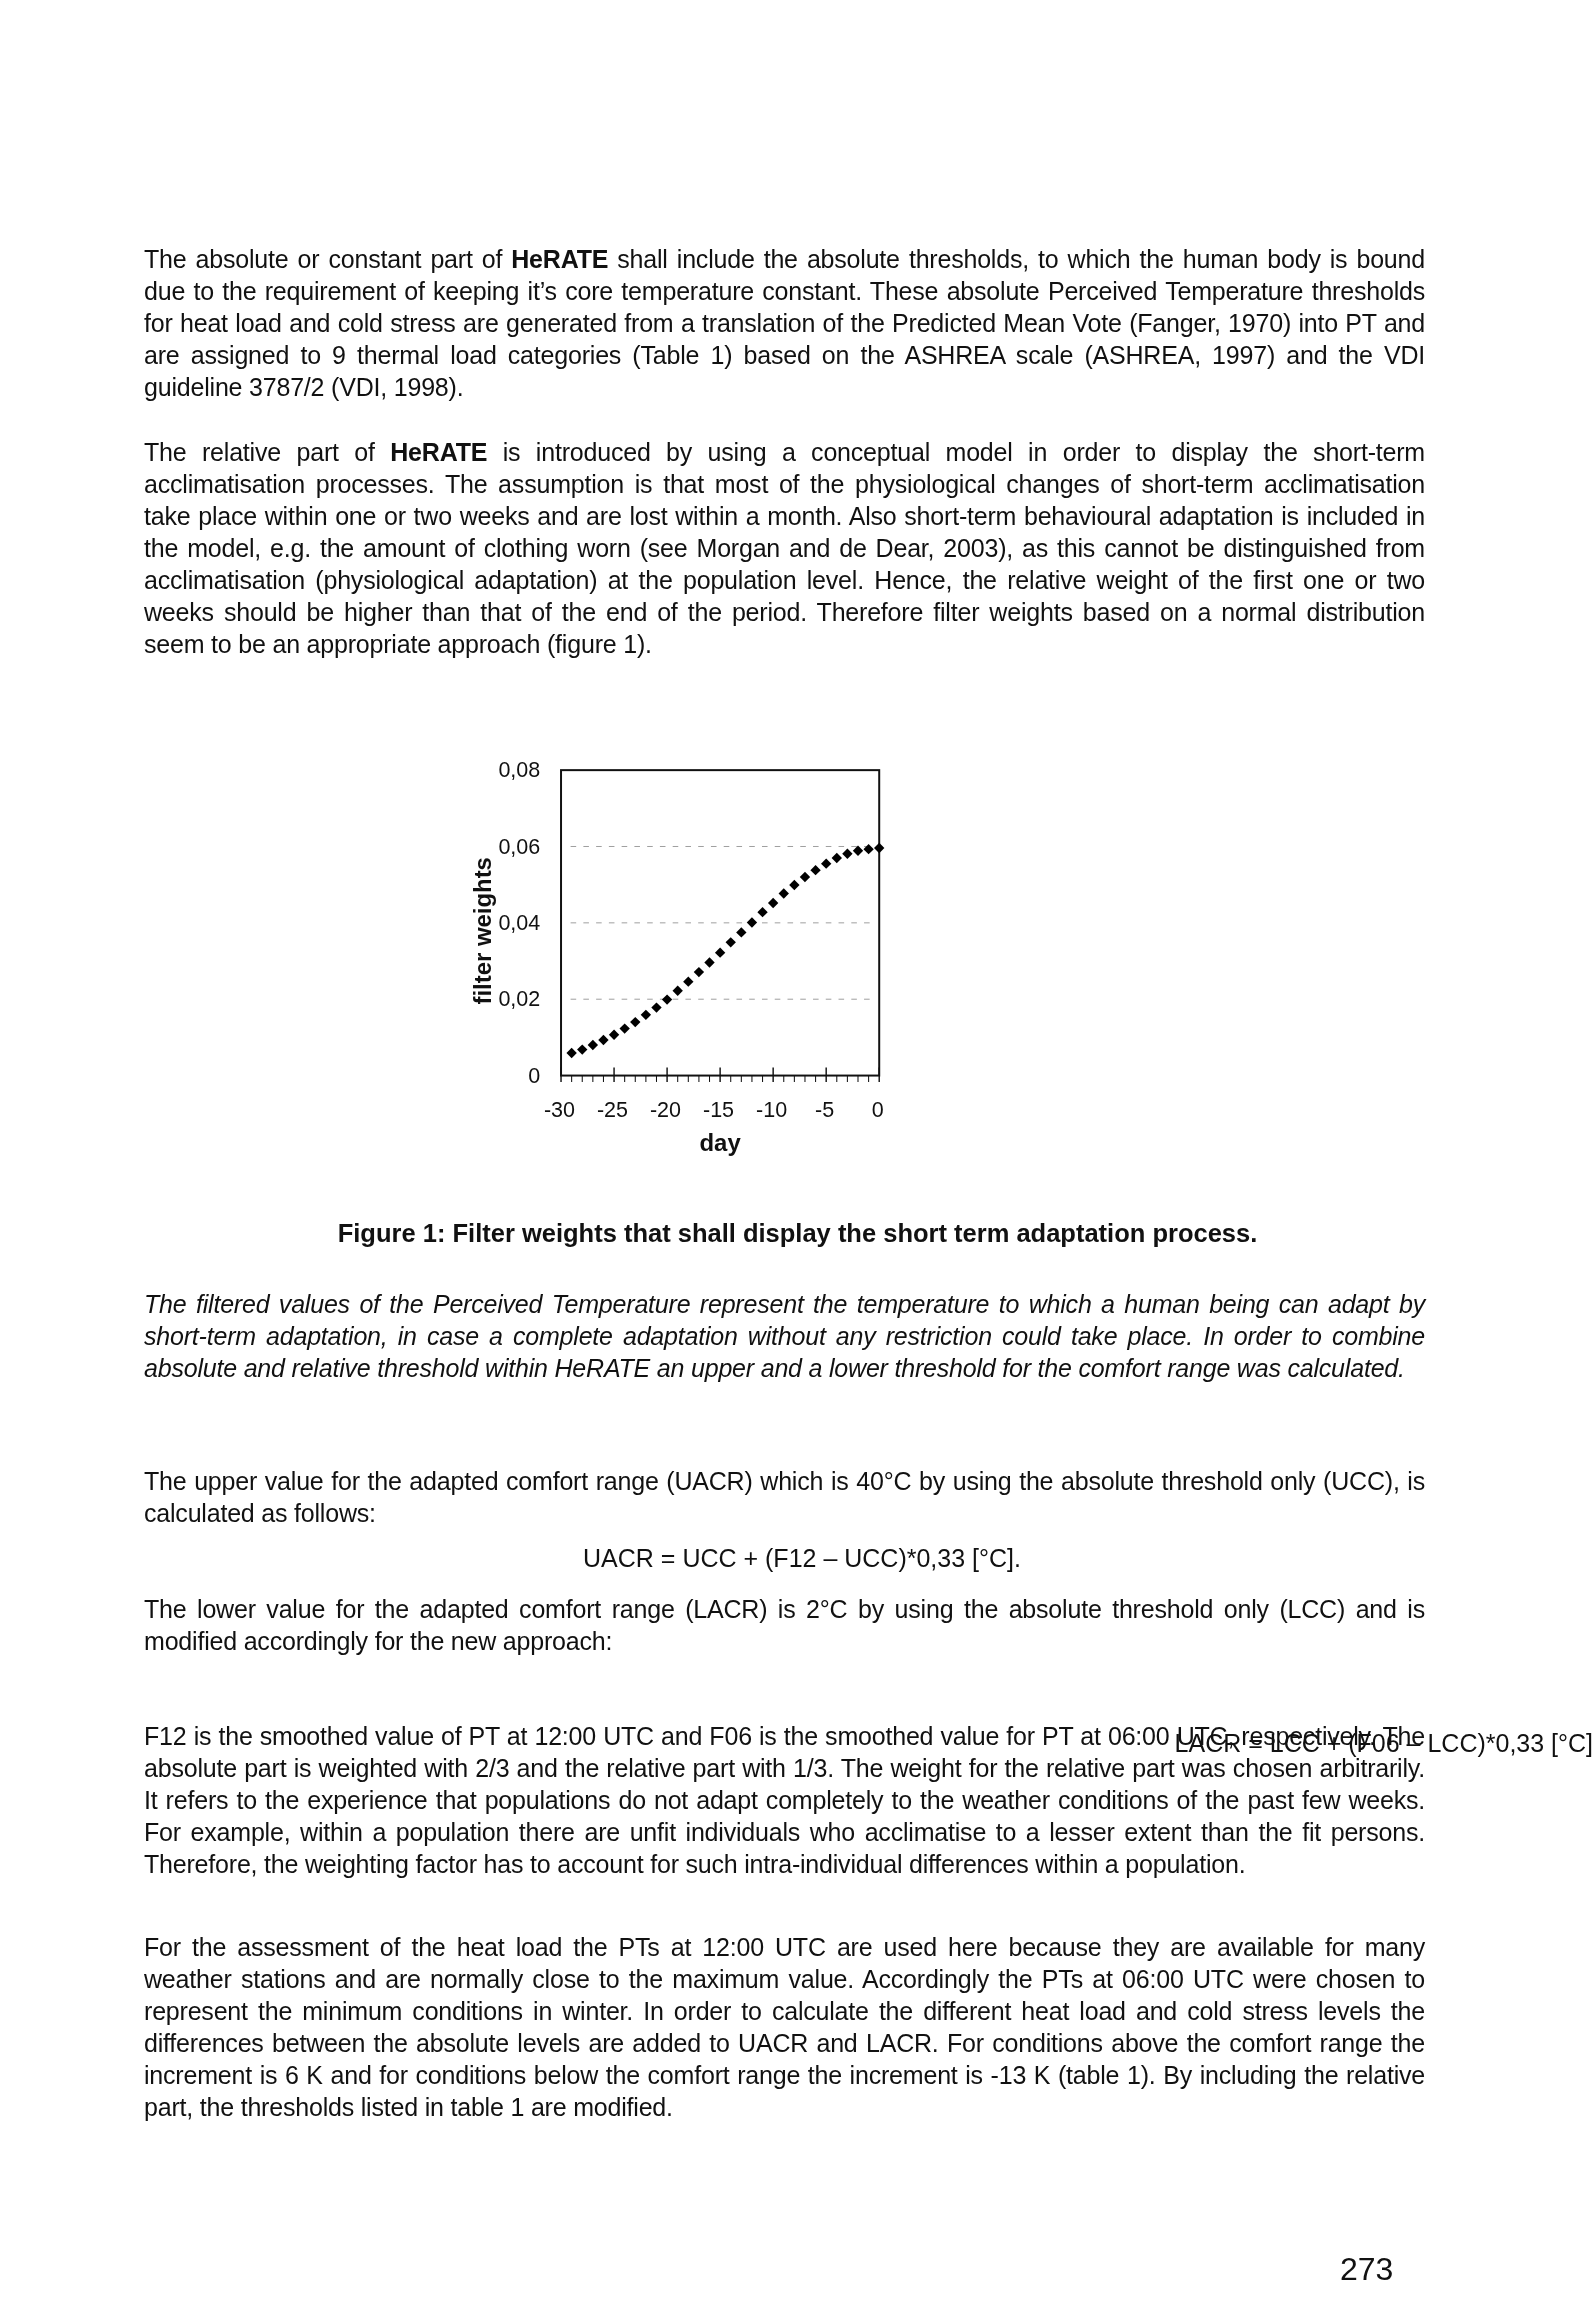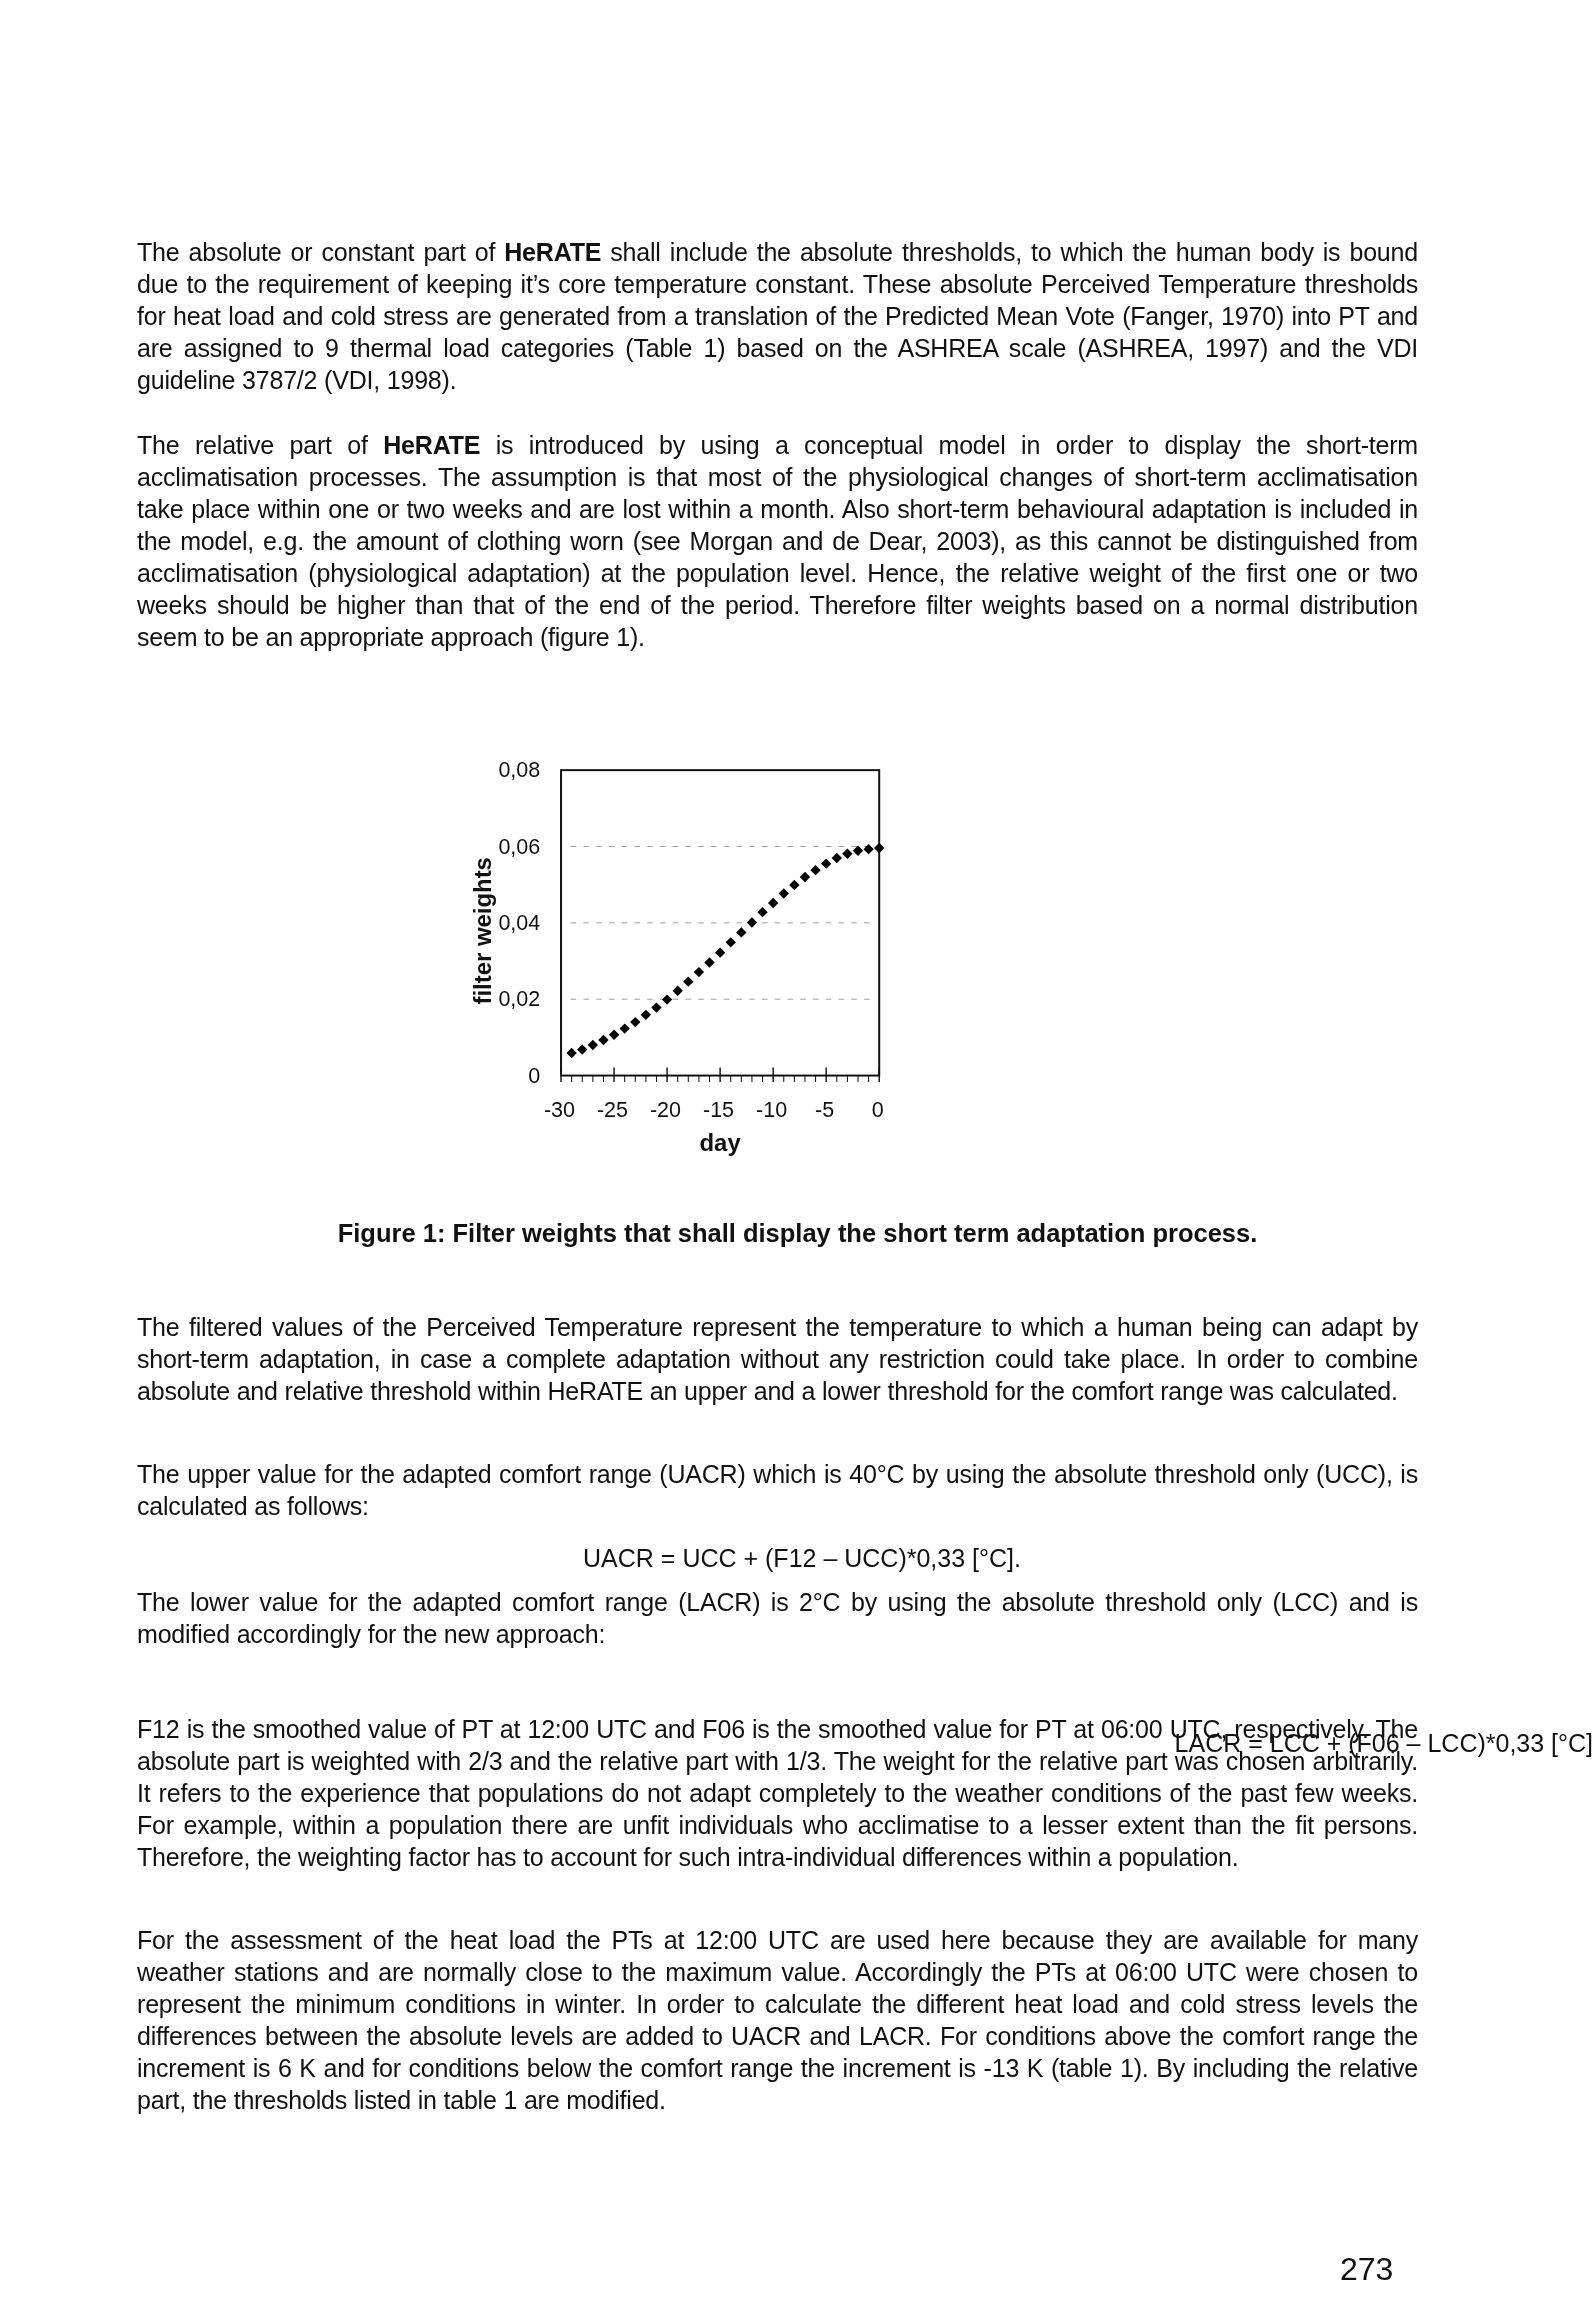--- a/index.html
+++ b/index.html
@@ -3,21 +3,21 @@
   <meta charset="utf-8">
   <style>
     html, body { margin: 0; padding: 0; background: #ffffff; }
     body {
       width: 1596px; height: 2319px; position: relative; overflow: hidden;
       font-family: "Liberation Sans", sans-serif; color: #111111;
     }
     .para {
       position: absolute; left: 137px; width: 1281px;
       font-size: 25px; line-height: 32px; text-align: justify;
-      letter-spacing: -0.2px; margin: 0;
+      letter-spacing: -0.2px; margin: 7px;
     }
     .para b { font-weight: bold; }
     .eq {
       position: absolute; left: 0; width: 1596px; text-align: center;
       font-size: 25px; line-height: 32px; margin: 4px;
     }
     .caption {
       position: absolute; left: 0; width: 1595px; text-align: center;
       font-size: 25.5px; font-weight: bold; line-height: 32px; margin: 0;
     }
@@ -125,21 +125,21 @@
         <polygon points="528.7,122.60125 535.2,129.10125 528.7,135.60125 522.2,129.10125" fill="#000"></polygon>
         <polygon points="542,121.16500000000002 548.5,127.66500000000002 542,134.16500000000002 535.5,127.66500000000002" fill="#000"></polygon>
       </g>
     <text id="x-axis-title" class="axis-title" text-anchor="middle" x="342.5" y="508">day</text>
     <text id="y-axis-title" class="axis-title" text-anchor="middle" x="55" y="231.5" transform="rotate(-90 55 231.5)">filter weights</text>
   </svg>
 </div>
 
 <p class="caption" style="top:1217px;">Figure 1: Filter weights that shall display the short term adaptation process.</p>
 
-<p class="para" style="top:1311px;">The filtered values of the Perceived Temperature represent the temperature to which a human being can adapt by short-term adaptation, in case a complete adaptation without any restriction could take place. In order to combine absolute and relative threshold within HeRATE an upper and a lower threshold for the comfort range was calculated.</p>
+<p class="para" style="top:1281px;font-style:italic;">The filtered values of the Perceived Temperature represent the temperature to which a human being can adapt by short-term adaptation, in case a complete adaptation without any restriction could take place. In order to combine absolute and relative threshold within HeRATE an upper and a lower threshold for the comfort range was calculated.</p>
 <p class="para" style="top:1458px;">The upper value for the adapted comfort range (UACR) which is 40°C by using the absolute threshold only (UCC), is calculated as follows:</p>
 <p class="eq" style="top:1538px;">UACR = UCC + (F12 – UCC)*0,33 [°C].</p>
 <p class="para" style="top:1586px;">The lower value for the adapted comfort range (LACR) is 2°C by using the absolute threshold only (LCC) and is modified accordingly for the new approach:</p>
 <p class="eq" style="top:1723px;text-align:right;">LACR = LCC + (F06 – LCC)*0,33 [°C].</p>
 <p class="para" style="top:1713px;">F12 is the smoothed value of PT at 12:00 UTC and F06 is the smoothed value for PT at 06:00 UTC, respectively. The absolute part is weighted with 2/3 and the relative part with 1/3. The weight for the relative part was chosen arbitrarily. It refers to the experience that populations do not adapt completely to the weather conditions of the past few weeks. For example, within a population there are unfit individuals who acclimatise to a lesser extent than the fit persons. Therefore, the weighting factor has to account for such intra-individual differences within a population.</p>
 <p class="para" style="top:1924px;">For the assessment of the heat load the PTs at 12:00 UTC are used here because they are available for many weather stations and are normally close to the maximum value. Accordingly the PTs at 06:00 UTC were chosen to represent the minimum conditions in winter. In order to calculate the different heat load and cold stress levels the differences between the absolute levels are added to UACR and LACR. For conditions above the comfort range the increment is 6 K and for conditions below the comfort range the increment is -13 K (table 1). By including the relative part, the thresholds listed in table 1 are modified.</p>
 
 <div class="page-number">273</div>
 
 

